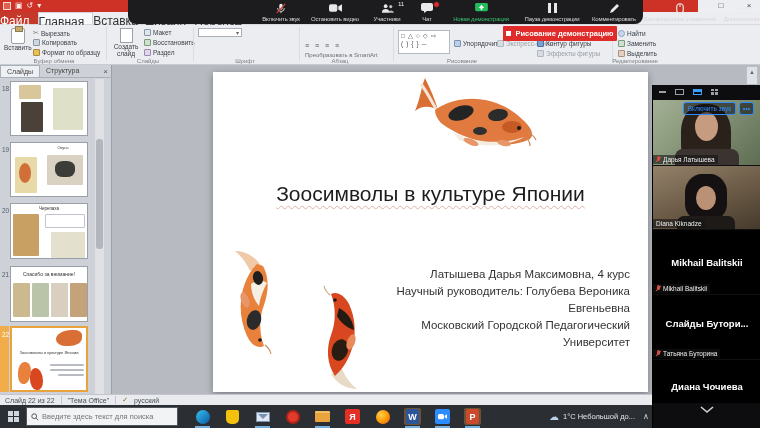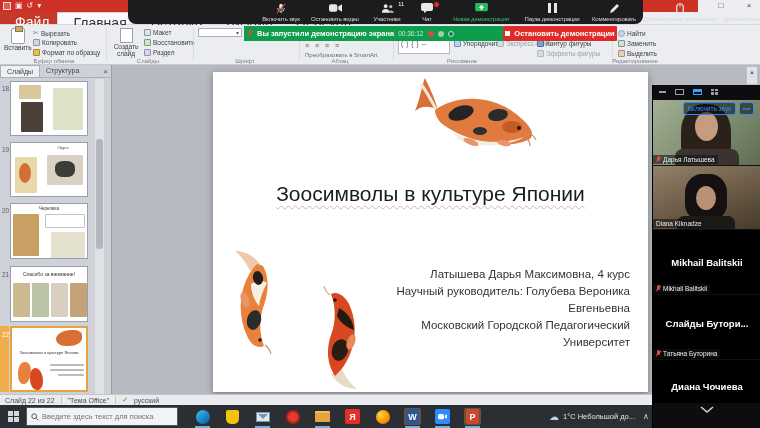--- a/index.html
+++ b/index.html
@@ -10,21 +10,21 @@
   .titlebar{left:0;top:0;width:698px;height:12px;background:#ce3126}
   .titlebar-right{left:698px;top:0;width:62px;height:12px;background:#eceef1}
   .qat{left:3px;top:2px;display:flex;gap:4px;align-items:center}
   .qat .mini{width:8px;height:8px;border:1px solid #f4d9d4;background:#e0604f}
   .qat .glyph{color:#fbeae6;font-size:8px;line-height:8px}
   .winbtn{font-size:8px;color:#444;line-height:10px;width:14px;text-align:center;cursor:default}
   .helpbtn{width:10px;height:10px;border-radius:50%;background:#2e77c0;color:#fff;font-size:7px;line-height:10px;text-align:center}
   .collapsebtn{font-size:7px;color:#667;line-height:9px}
   
   .ribbontabs{left:0;top:12px;width:760px;height:13px;background:#ebedf0;border-bottom:1px solid #d6d9de;display:flex;align-items:stretch}
-  .rtab{font-size:14px;color:#333;padding:2px 8px 0 15px}
+  .rtab{font-size:12px;color:#333;padding:2px 8px 0 0}
   .rtab.file{background:#c5392a;color:#fff}
   .rtab.active{background:#f8f9fb;border:1px solid #cfd3d8;border-bottom:none}
   .ribbon{left:0;top:25px;width:760px;height:40px;background:#ebedf0;border-bottom:1px solid #c8ccd2}
   .rgroup-label{position:absolute;top:33px;font-size:6px;color:#7a8088;text-align:center}
   .rsep{position:absolute;top:2px;width:1px;height:34px;background:#d9dce1}
   .rsmall{position:absolute;font-size:6.5px;color:#3a3f46;white-space:nowrap;display:flex;align-items:center;gap:2px}
   .rsmall .mi{width:7px;height:7px;display:inline-block;border-radius:1px}
   .bigbtn{position:absolute;display:flex;flex-direction:column;align-items:center;font-size:6.5px;color:#3a3f46}
   .pasteicon{width:14px;height:16px;background:#fdfdfd;border:1px solid #9aa1a9;border-radius:2px;position:relative}
   .pasteicon:after{content:"";position:absolute;left:3px;top:-3px;width:6px;height:4px;background:#c9a96a;border:1px solid #8a7a50}
@@ -479,31 +479,23 @@
         <line x1="4" y1="1" x2="4" y2="4" stroke="#e8e8e8"></line>
       </svg>
       <span class="zlabel">Дистанционное управление</span>
     </div>
     <div class="zitem" style="left:592px;width:48px">
       <span style="color:#e8e8e8;font-size:8px;line-height:9px">•••</span>
       <span class="zlabel">Дополнительно</span>
     </div>
   </div>
 
-  <div class="abs sharebar">
-    <span class="micmuted"></span>
-    <span class="sharemsg">Вы запустили демонстрацию экрана</span>
-    <span class="sharetimer">00:36:12</span>
-    <span class="chip" style="background:#d34f44"></span>
-    <span class="chip" style="background:#9ad0ae"></span>
-    <span class="chip" style="background:#1e7a3c;border:1px solid #bfe8cf"></span>
-  </div>
   <div class="abs stopbtn">
     <span class="stopsq"></span>
-    <span>Остановить демонстрации</span>
+    <span>Рисование демонстрацию</span>
   </div>
 
   <div class="abs vpanel">
     <div class="vheader">
       <div class="vhmin"></div>
       <div class="vhic"></div>
       <div class="vhic blue"></div>
       <div class="vhgrid">
           <div></div>
           <div></div>

